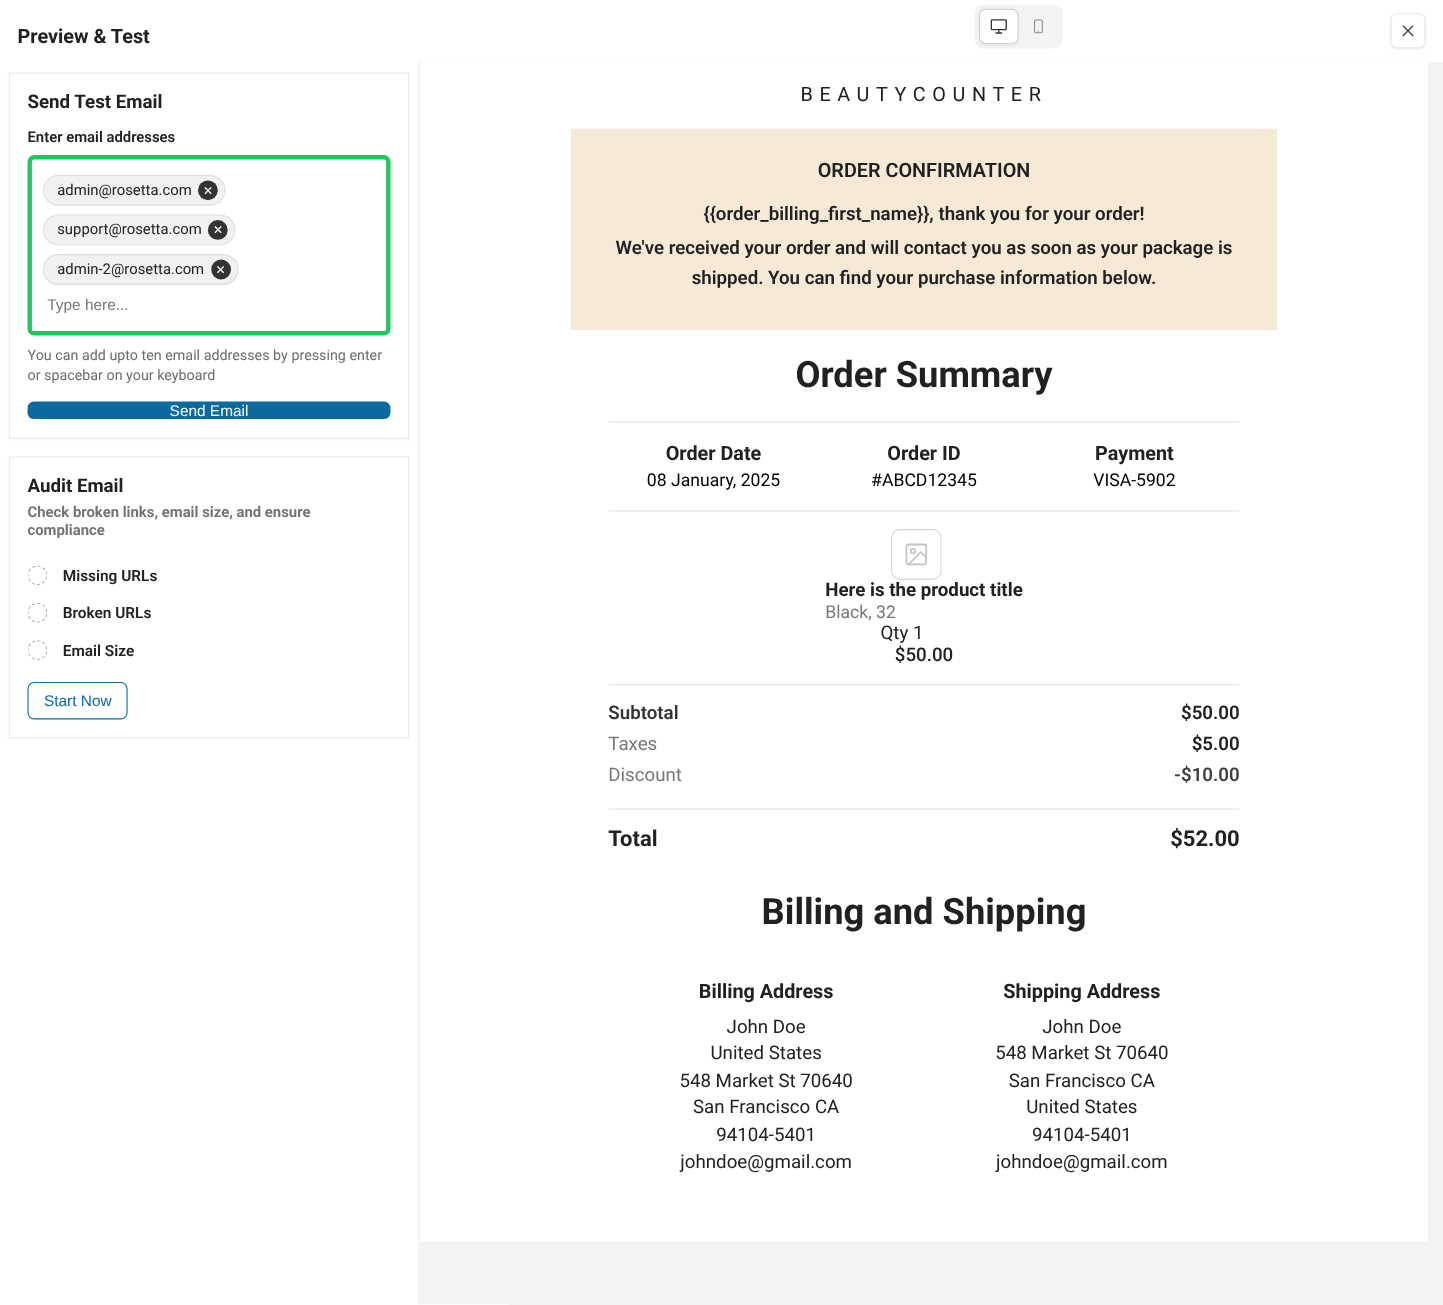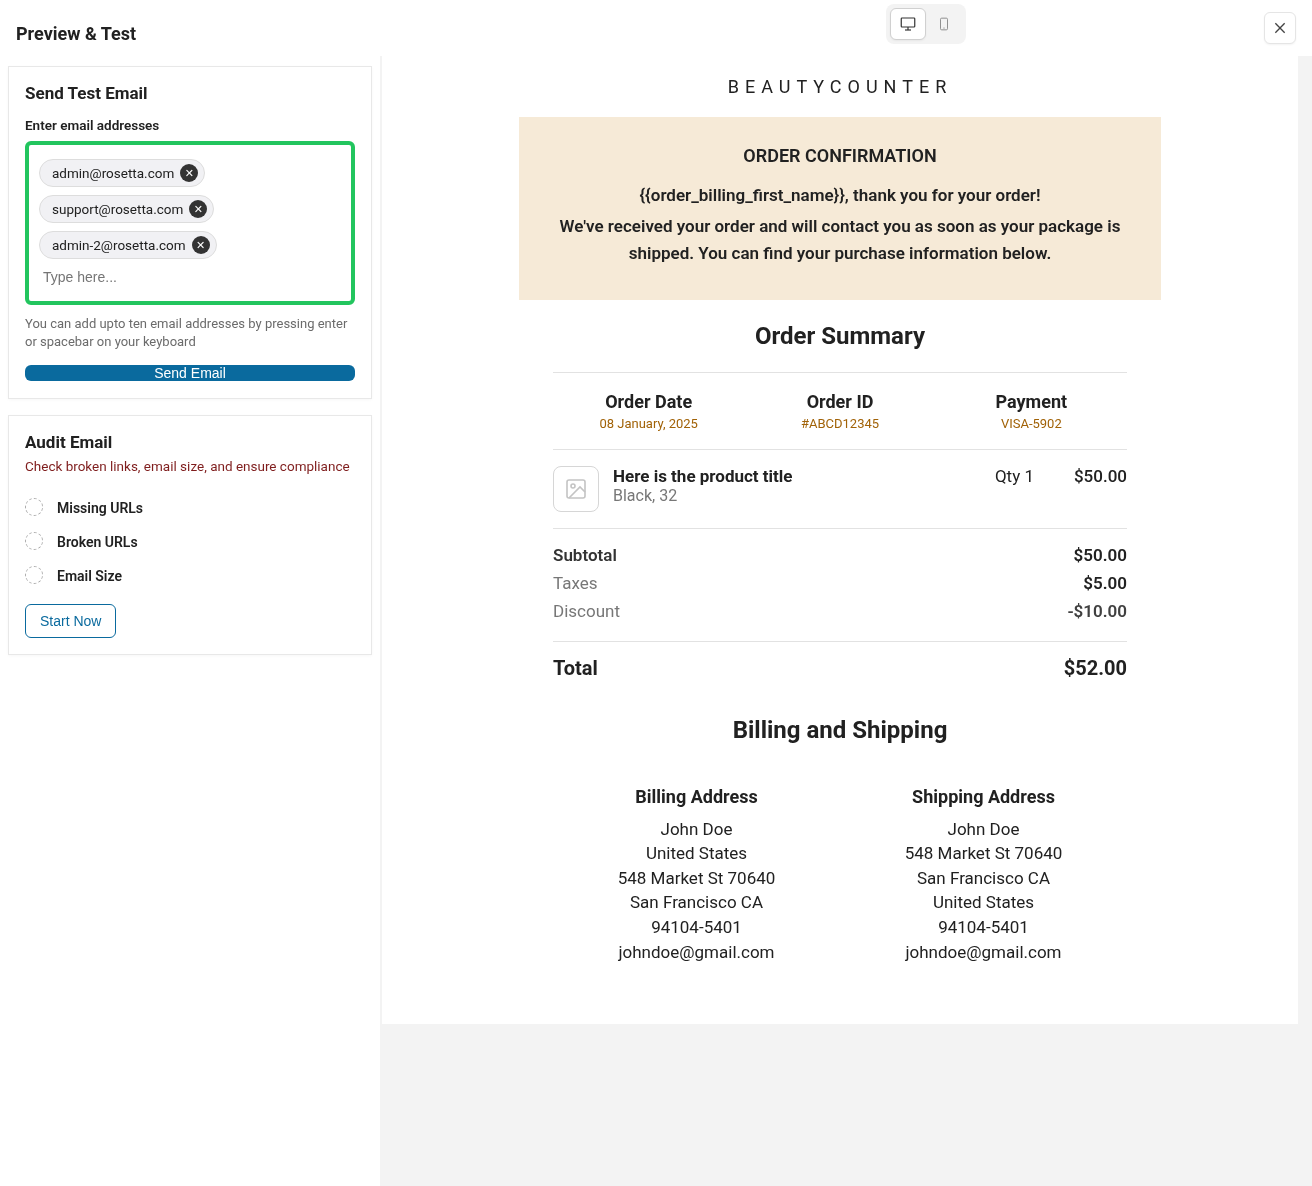--- a/index.html
+++ b/index.html
@@ -137,23 +137,24 @@
   color: #fff;
   border: none;
   border-radius: 6px;
   font-size: 14px;
   font-weight: 500;
   margin-top: 14px;
   cursor: pointer;
 }
 .card-sub {
   font-size: 13.5px;
-  color: #7f1d1d;
+  color: #737373;
   margin-top: -8px;
   margin-bottom: 16px;
+  font-weight: bold;
 }
 .audit-item {
   display: flex;
   align-items: flex-end;
   padding: 8px 0;
 }
 .audit-icon {
   width: 18px;
   height: 18px;
   border: 1.5px dashed #aaa;
@@ -209,21 +210,21 @@
   margin-bottom: 16px;
 }
 .hero-p {
   font-size: 17px;
   font-weight: 600;
   line-height: 1.6;
   margin-bottom: 4px;
 }
 .section-h {
   text-align: center;
-  font-size: 24px;
+  font-size: 33px;
   font-weight: 700;
   margin: 22px 0;
 }
 .inner {
   padding: 0 34px;
 }
 .divider {
   border: none;
   border-top: 1px solid #e2e2e2;
   margin: 0;
@@ -233,26 +234,28 @@
   padding: 18px 0;
   text-align: center;
 }
 .meta-col { flex: 1; }
 .meta-h {
   font-size: 18px;
   font-weight: 700;
   margin-bottom: 4px;
 }
 .meta-v {
-  font-size: 13px;
-  color: #a16207;
+  font-size: 16px;
+  color: #000000;
 }
 .product-row {
   display: flex;
+  align-items: center;
   padding: 16px 0;
+  flex-direction: column;
 }
 .product-img {
   width: 46px;
   height: 46px;
   border: 1px solid #d6d6d6;
   border-radius: 8px;
   display: flex;
   align-items: center;
   justify-content: center;
   color: #bbb;

